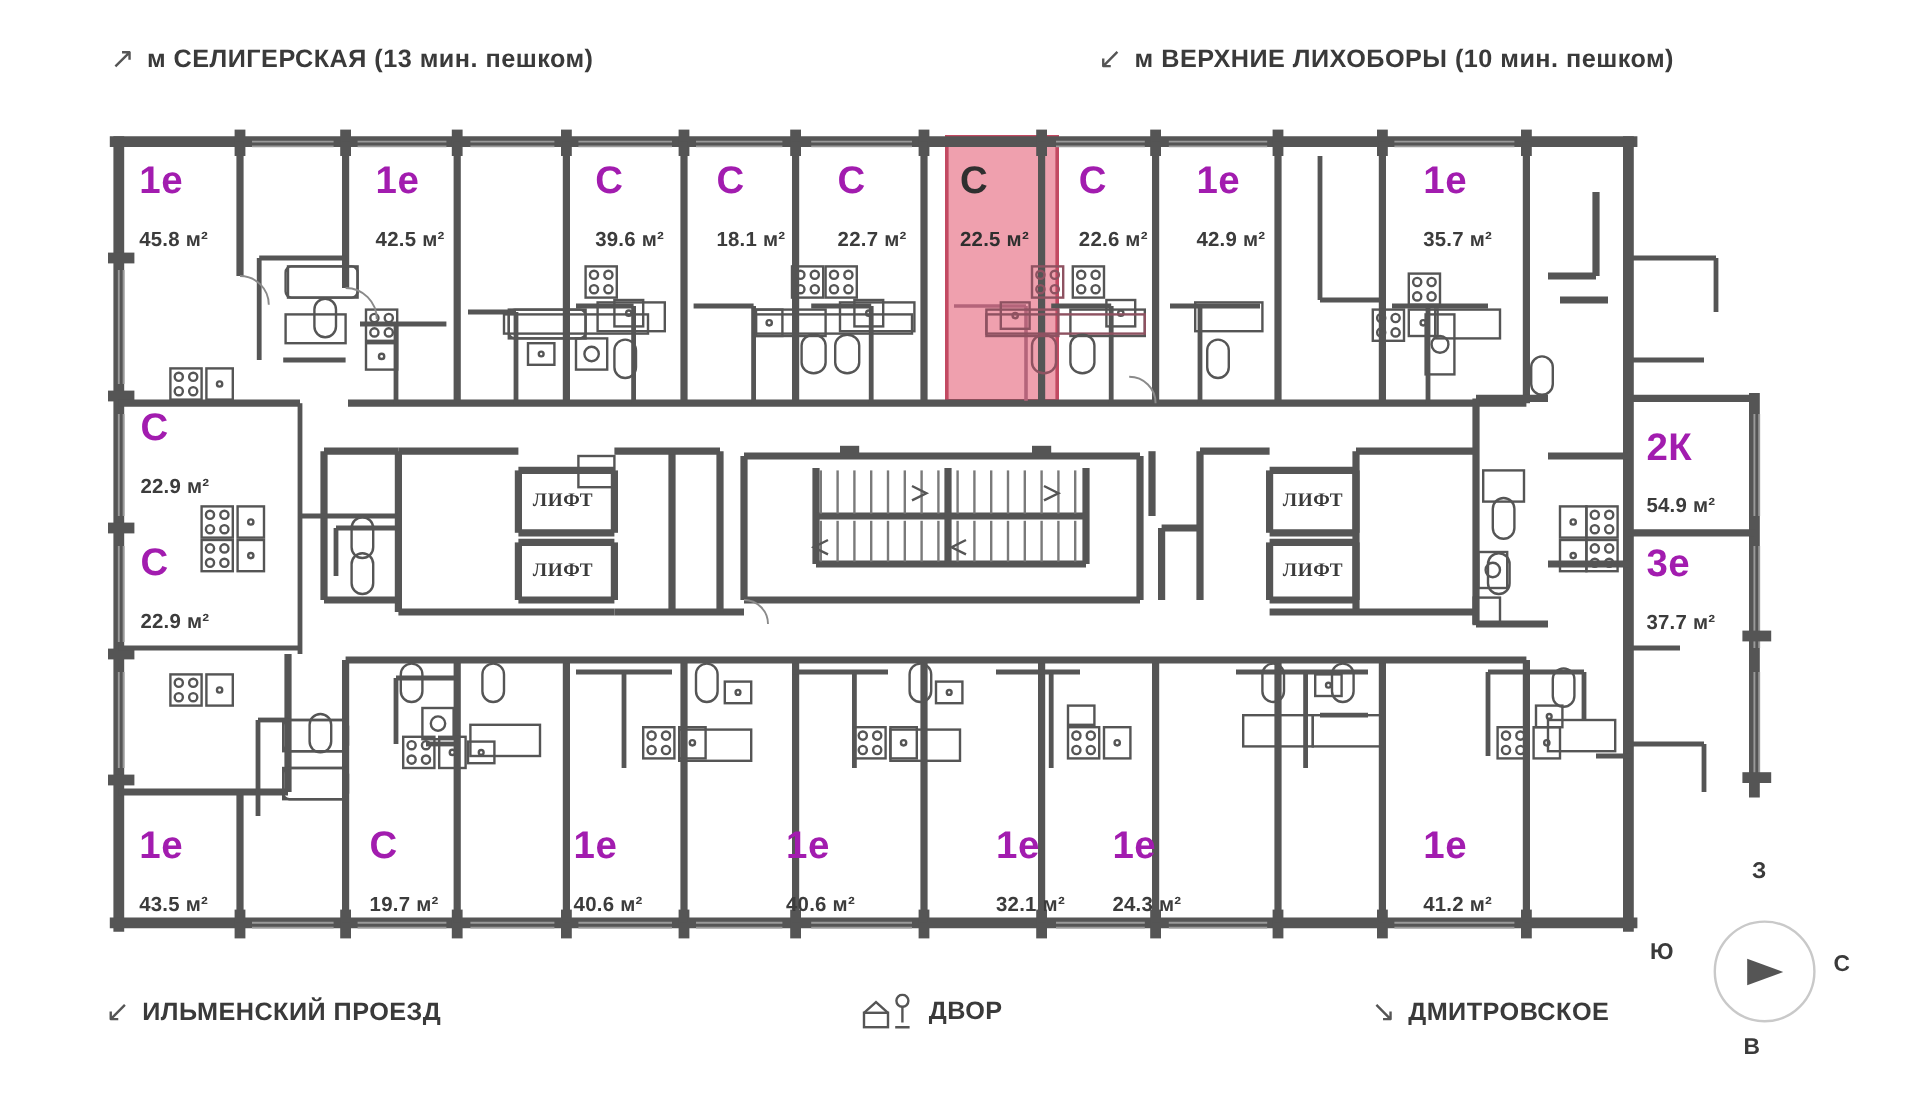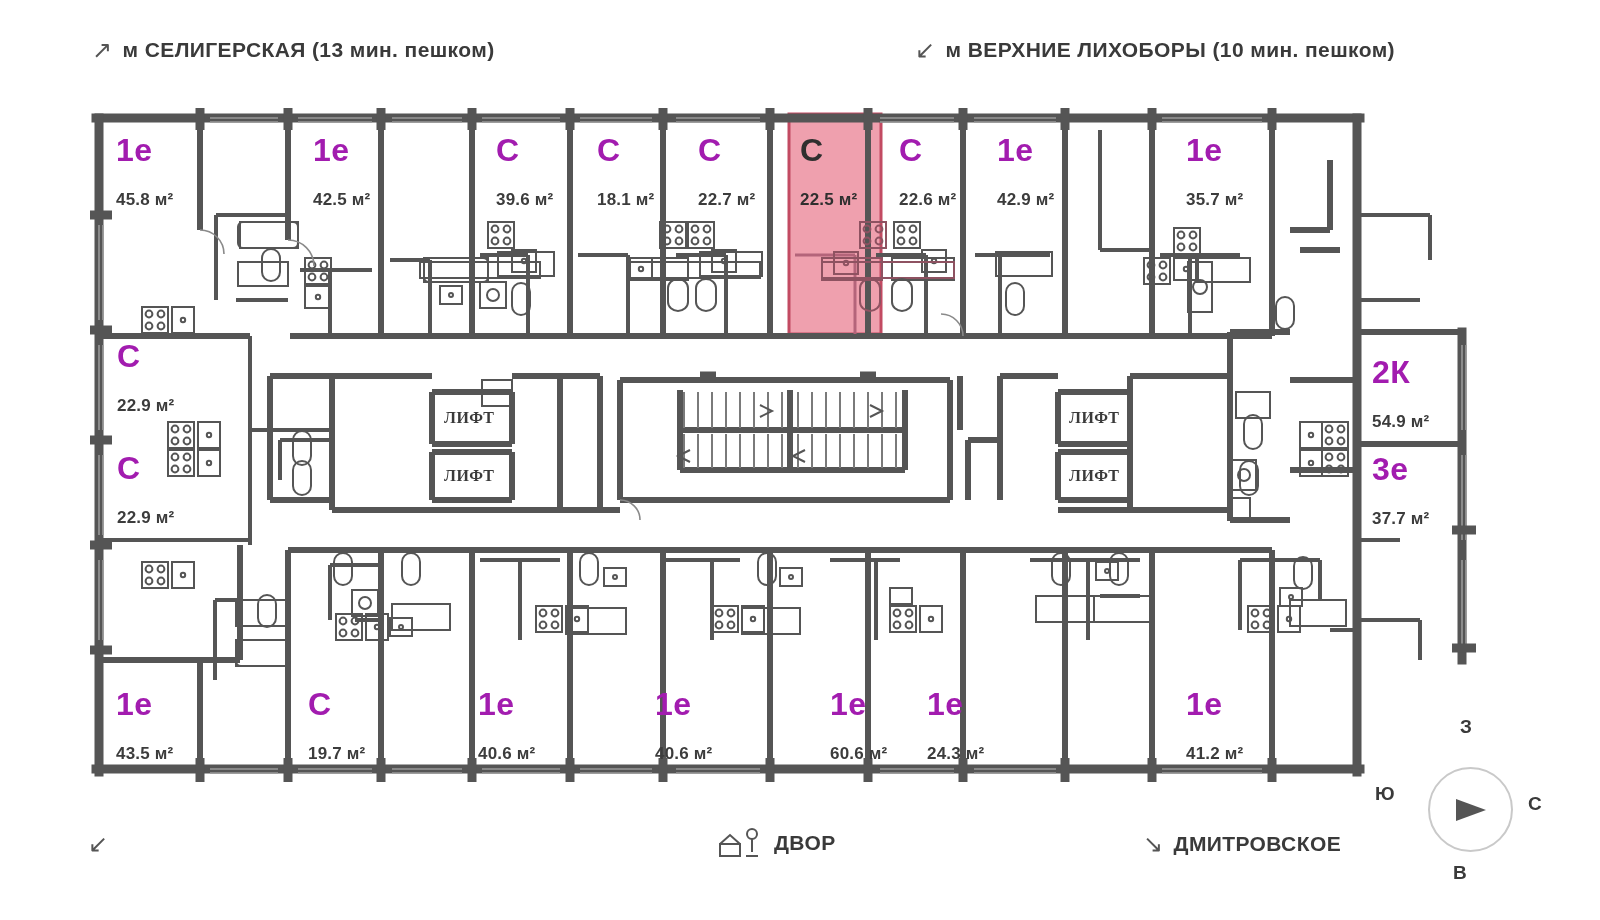--- a/index.html
+++ b/index.html
@@ -721,21 +721,21 @@
     <div class="unit" style="left: 997px; top: 134px;"><span class="t">1е</span><span class="a">42.9 м²</span></div>
     <div class="unit" style="left: 1186px; top: 134px;"><span class="t">1е</span><span class="a">35.7 м²</span></div>
     <div class="unit" style="left: 117px; top: 340px;"><span class="t">С</span><span class="a">22.9 м²</span></div>
     <div class="unit" style="left: 117px; top: 452px;"><span class="t">С</span><span class="a">22.9 м²</span></div>
     <div class="unit" style="left: 1372px; top: 356px;"><span class="t">2К</span><span class="a">54.9 м²</span></div>
     <div class="unit" style="left: 1372px; top: 453px;"><span class="t">3е</span><span class="a">37.7 м²</span></div>
     <div class="unit" style="left: 116px; top: 688px;"><span class="t">1е</span><span class="a">43.5 м²</span></div>
     <div class="unit" style="left: 308px; top: 688px;"><span class="t">С</span><span class="a">19.7 м²</span></div>
     <div class="unit" style="left: 478px; top: 688px;"><span class="t">1е</span><span class="a">40.6 м²</span></div>
     <div class="unit" style="left: 655px; top: 688px;"><span class="t">1е</span><span class="a">40.6 м²</span></div>
-    <div class="unit" style="left: 830px; top: 688px;"><span class="t">1е</span><span class="a">60.6 м²</span></div>
+    <div class="unit" style="left: 830px; top: 688px;"><span class="t">1е</span><span class="a">32.1 м²</span></div>
     <div class="unit" style="left: 927px; top: 688px;"><span class="t">1е</span><span class="a">24.3 м²</span></div>
     <div class="unit" style="left: 1186px; top: 688px;"><span class="t">1е</span><span class="a">41.2 м²</span></div>
   </div>
 
 <div id="overlay-lifts">
     <div class="lift" style="left: 444px; top: 409px;">ЛИФТ</div>
     <div class="lift" style="left: 444px; top: 467px;">ЛИФТ</div>
     <div class="lift" style="left: 1069px; top: 409px;">ЛИФТ</div>
     <div class="lift" style="left: 1069px; top: 467px;">ЛИФТ</div>
   </div>
@@ -743,20 +743,21 @@
 <div class="landmark" id="lm-seligerskaya">
   <span class="arrow">↗</span>
   <span>м СЕЛИГЕРСКАЯ (13 мин. пешком)</span>
 </div>
 <div class="landmark" id="lm-likhobory">
   <span class="arrow">↙</span>
   <span>м ВЕРХНИЕ ЛИХОБОРЫ (10 мин. пешком)</span>
 </div>
 <div class="landmark" id="lm-ilmensky">
   <span class="arrow">↙</span>
+  <span>ИЛЬМЕНСКИЙ ПРОЕЗД</span>
 </div>
 <div class="landmark" id="lm-dvor">
   <span class="dvor-icon">
     <svg width="46" height="30" viewBox="0 0 46 30" xmlns="http://www.w3.org/2000/svg">
       <g fill="none" stroke="#555" stroke-width="2">
         <rect x="2" y="16" width="20" height="12"></rect>
         <path d="M2 16 L12 7 L22 16"></path>
         <circle cx="34" cy="6" r="5"></circle>
         <path d="M34 11 V24"></path>
         <path d="M28 28 h12"></path>

